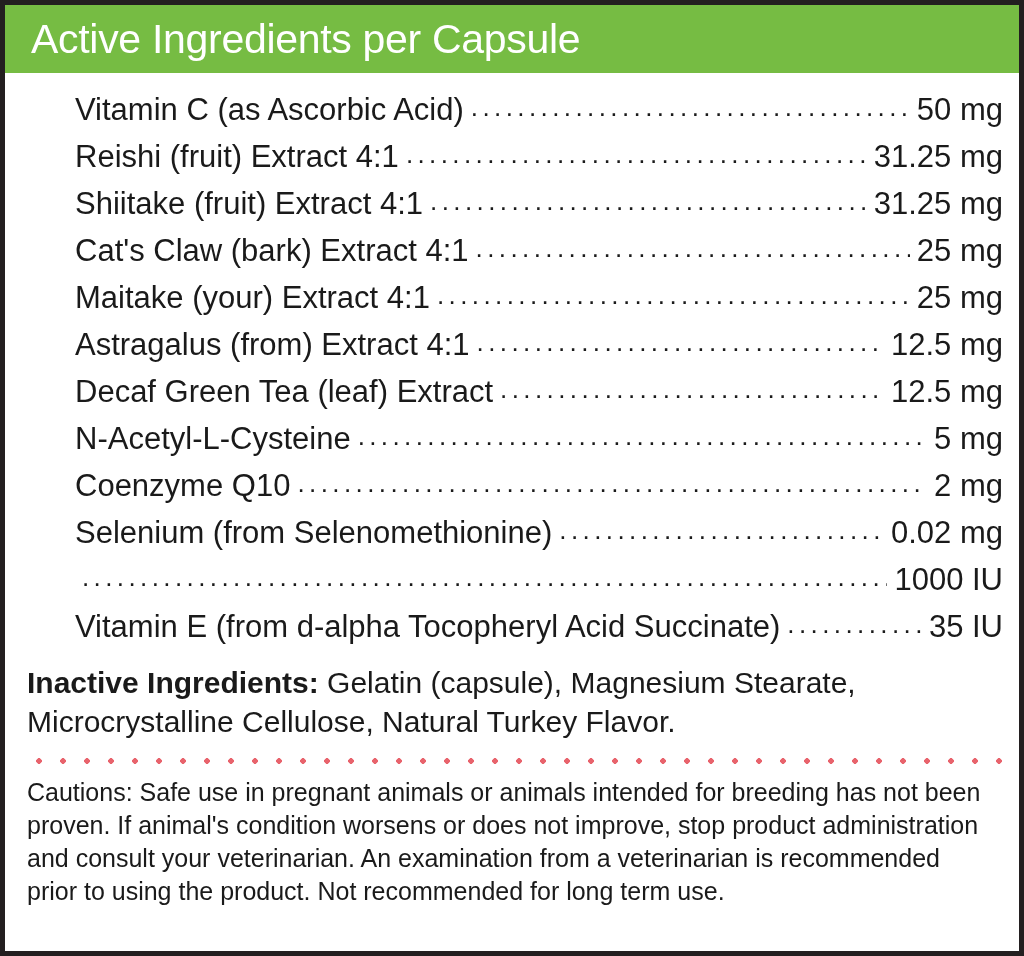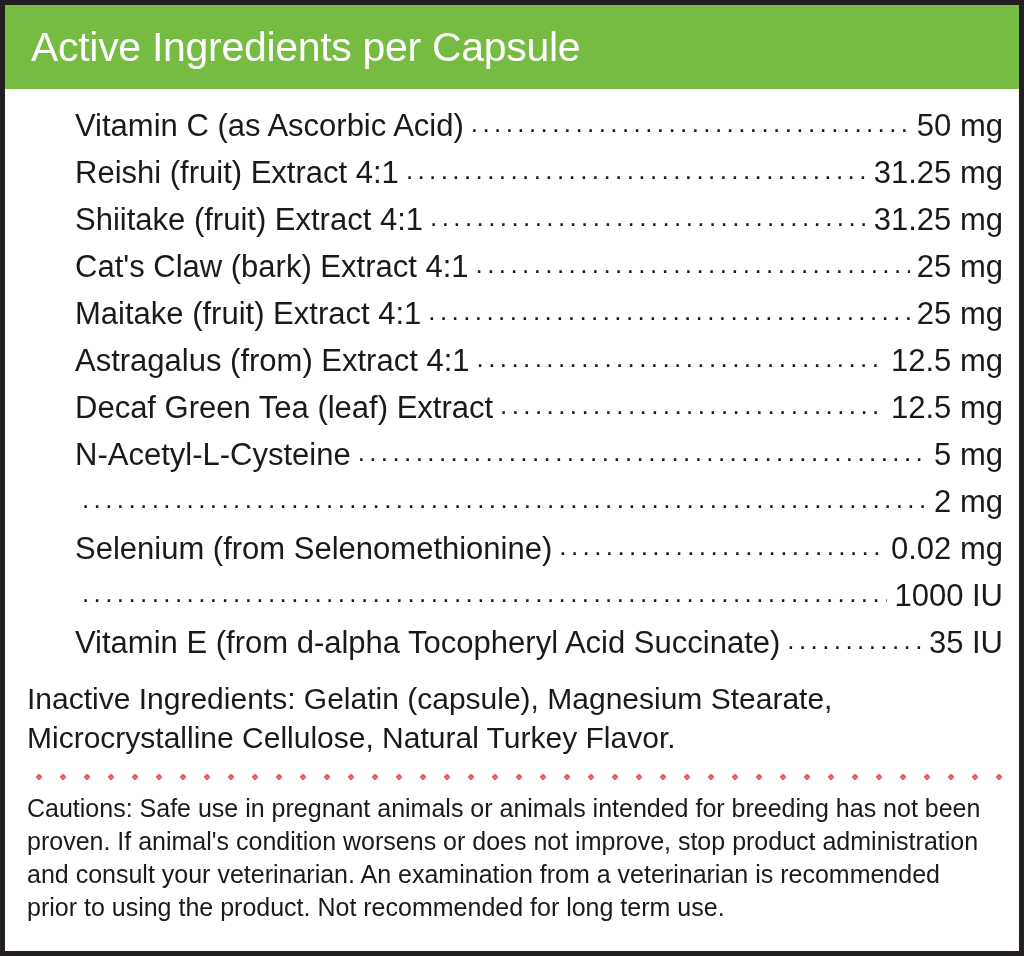--- a/index.html
+++ b/index.html
@@ -19,21 +19,21 @@
     position: relative;
     width: 1024px;
     height: 956px;
     box-sizing: border-box;
     border: 5px solid #231f20;
     background: #ffffff;
   }
 
   .header-bar {
     background: #76bc43;
-    height: 84px;
+    height: 68px;
     display: flex;
     align-items: center;
     padding-left: 26px;
     box-sizing: border-box;
   }
   .header-title {
     color: #ffffff;
     font-size: 41px;
     font-weight: normal;
     letter-spacing: -0.3px;
@@ -79,21 +79,21 @@
     text-align: center;
   }
 
   .inactive {
     font-size: 30px;
     line-height: 39px;
     margin-top: 12px;
     color: #1a1a1a;
   }
   .inactive b {
-    font-weight: normal;
+    font-weight: bold;
   }
 
   .divider {
     margin: 17px 0 12px 0;
     height: 6px;
     background-image: radial-gradient(circle, #e8636c 2.6px, rgba(255,255,255,0) 3px);
     background-size: 24px 6px;
     background-repeat: repeat-x;
     background-position: left center;
   }
@@ -134,40 +134,41 @@
         <span class="ing-name">Shiitake (fruit) Extract 4:1</span>
         <span class="ing-dots">...........................................................................</span>
         <span class="ing-amt">31.25 mg</span>
       </li>
       <li class="ing-row">
         <span class="ing-name">Cat's Claw (bark) Extract 4:1</span>
         <span class="ing-dots">...........................................................................</span>
         <span class="ing-amt">25 mg</span>
       </li>
       <li class="ing-row">
-        <span class="ing-name">Maitake (fruit) Extract 4:1</span>
+        <span class="ing-name">Maitake (your) Extract 4:1</span>
         <span class="ing-dots">...........................................................................</span>
         <span class="ing-amt">25 mg</span>
       </li>
       <li class="ing-row">
         <span class="ing-name">Astragalus (from) Extract 4:1</span>
         <span class="ing-dots">...........................................................................</span>
         <span class="ing-amt">12.5 mg</span>
       </li>
       <li class="ing-row">
         <span class="ing-name">Decaf Green Tea (leaf) Extract</span>
         <span class="ing-dots">...........................................................................</span>
         <span class="ing-amt">12.5 mg</span>
       </li>
       <li class="ing-row">
         <span class="ing-name">N-Acetyl-L-Cysteine</span>
         <span class="ing-dots">...........................................................................</span>
         <span class="ing-amt">5 mg</span>
       </li>
       <li class="ing-row">
+        <span class="ing-name">Coenzyme Q10</span>
         <span class="ing-dots">...........................................................................</span>
         <span class="ing-amt">2 mg</span>
       </li>
       <li class="ing-row">
         <span class="ing-name">Selenium (from Selenomethionine)</span>
         <span class="ing-dots">...........................................................................</span>
         <span class="ing-amt">0.02 mg</span>
       </li>
       <li class="ing-row">
         <span class="ing-dots">...........................................................................</span>

